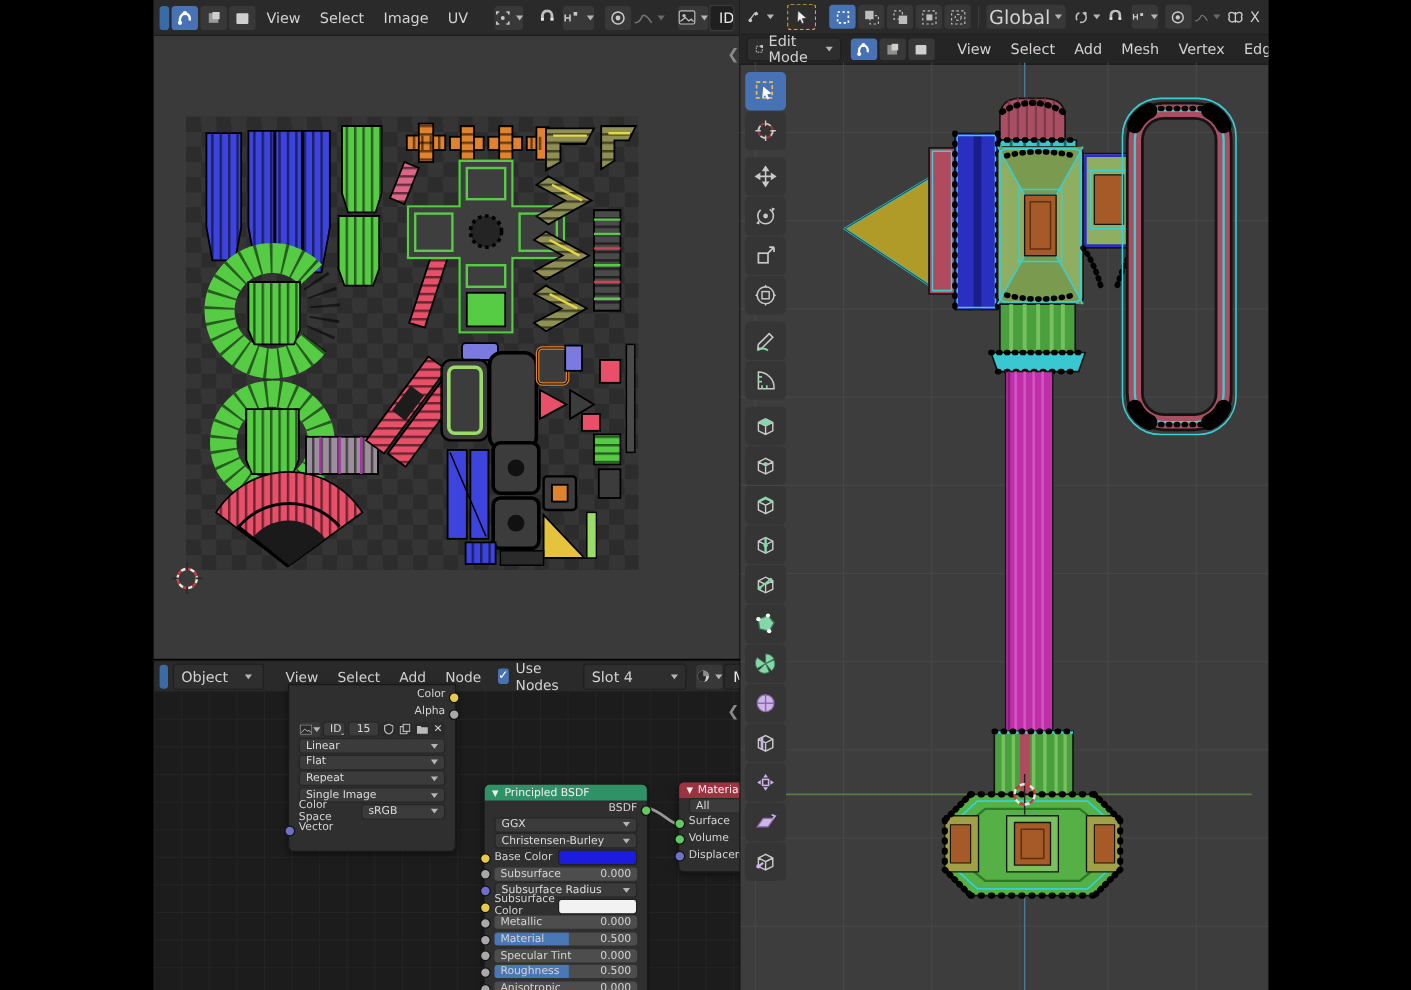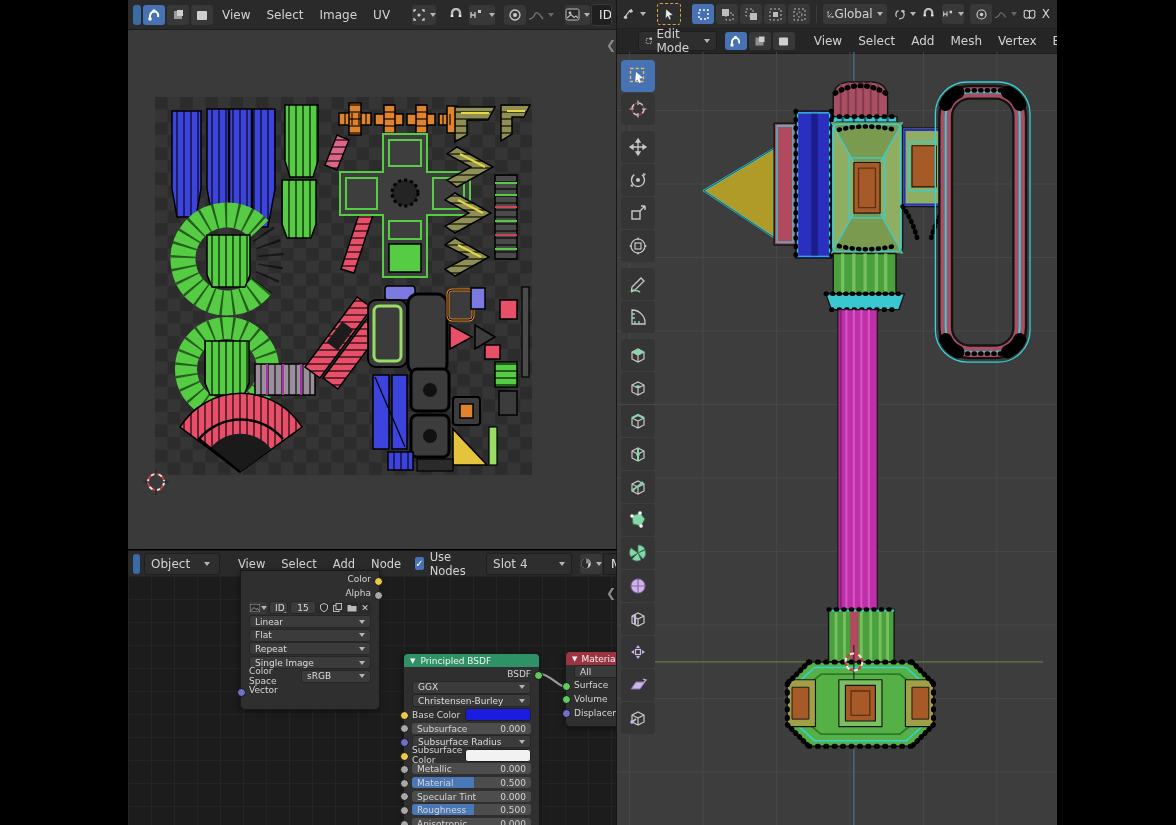--- a/index.html
+++ b/index.html
@@ -12,21 +12,21 @@
   
   #uv-editor{left:128px;top:0;width:488px;height:549px;background:#3a3a3a;overflow:hidden;border-right:1px solid #171717;}
   #node-editor{left:128px;top:550px;width:488px;height:275px;background:#1d1d1d;overflow:hidden;border-right:1px solid #171717;border-top:1px solid #171717;}
   #viewport{left:617px;top:0;width:440px;height:825px;background:#3d3d3d;overflow:hidden;}
 
   
   .hdr{background:#2a2a2a;display:flex;align-items:center;font-size:12px;color:#d2d2d2;}
   #uv-header{height:29px;border-bottom:1px solid #1d1d1d;padding:0 4px;}
   #node-header{height:25px;border-bottom:1px solid #151515;padding:0 4px;}
   #vp-header1{height:28px;border-bottom:1px solid #202020;padding:0 5px;}
-  #vp-header2{height:24px;background:#252525;border-bottom:1px solid #1b1b1b;padding:0 21px;}
+  #vp-header2{height:24px;background:#252525;border-bottom:1px solid #1b1b1b;padding:0 5px;}
   .menu{padding:0 8px;color:#d2d2d2;cursor:default;white-space:nowrap;}
   .ibtn{height:20px;min-width:22px;border-radius:3px;background:#2a2a2a;display:flex;align-items:center;justify-content:center;margin:0 1px;}
   .ibtn.on{background:#4772b3;}
   .ibtn.grp{background:#383838;}
   .chev{width:0;height:0;border-left:3.5px solid transparent;border-right:3.5px solid transparent;border-top:4px solid #b5b5b5;margin-left:4px;}
   .drop{height:20px;border-radius:3px;background:#2e2e2e;border:1px solid #1f1f1f;display:flex;align-items:center;padding:0 6px;font-size:12px;}
   .namefield{height:20px;background:#1f1f1f;border:1px solid #3a3a3a;border-radius:3px;display:flex;align-items:center;padding:0 7px;font-size:12px;color:#e8e8e8;}
   .vdiv{width:1px;height:18px;background:#3c3c3c;margin:0 5px;}
   .checkbox{width:13px;height:13px;border-radius:2px;background:#4772b3;display:flex;align-items:center;justify-content:center;color:#fff;font-size:10px;margin-right:6px;}
 
@@ -592,21 +592,21 @@
             <circle cx="6.5" cy="6.5" r="2.5" fill="none" stroke="#bdbdbd" stroke-dasharray="2 1.5"></circle>
           </svg>
       </div>
       <div class="vdiv"></div>
       <div class="ibtn grp" style="padding:0 4px">
         <svg width="13" height="13" viewBox="0 0 13 13">
             <path d="M2,11 L2,2 M2,11 L11,11 M2,11 L9,4" stroke="#c9c9c9" stroke-width="1.3" fill="none"></path>
             <circle cx="2" cy="2" r="1.5" fill="#c9c9c9"></circle>
             <circle cx="11" cy="11" r="1.5" fill="#c9c9c9"></circle>
           </svg>
-        <span style="margin:0 0;font-size:12px">Global</span>
+        <span style="margin:0 0;font-size:16px">Global</span>
         <span class="chev"></span>
       </div>
       <div class="ibtn" style="margin-left:6px">
         <svg width="13" height="13" viewBox="0 0 13 13">
             <circle cx="6.5" cy="6.5" r="4.5" fill="none" stroke="#bdbdbd" stroke-width="1.4" stroke-dasharray="8 3"></circle>
             <circle cx="10" cy="3" r="1.5" fill="#bdbdbd"></circle>
           </svg>
         <span class="chev"></span>
       </div>
       <div class="ibtn">

